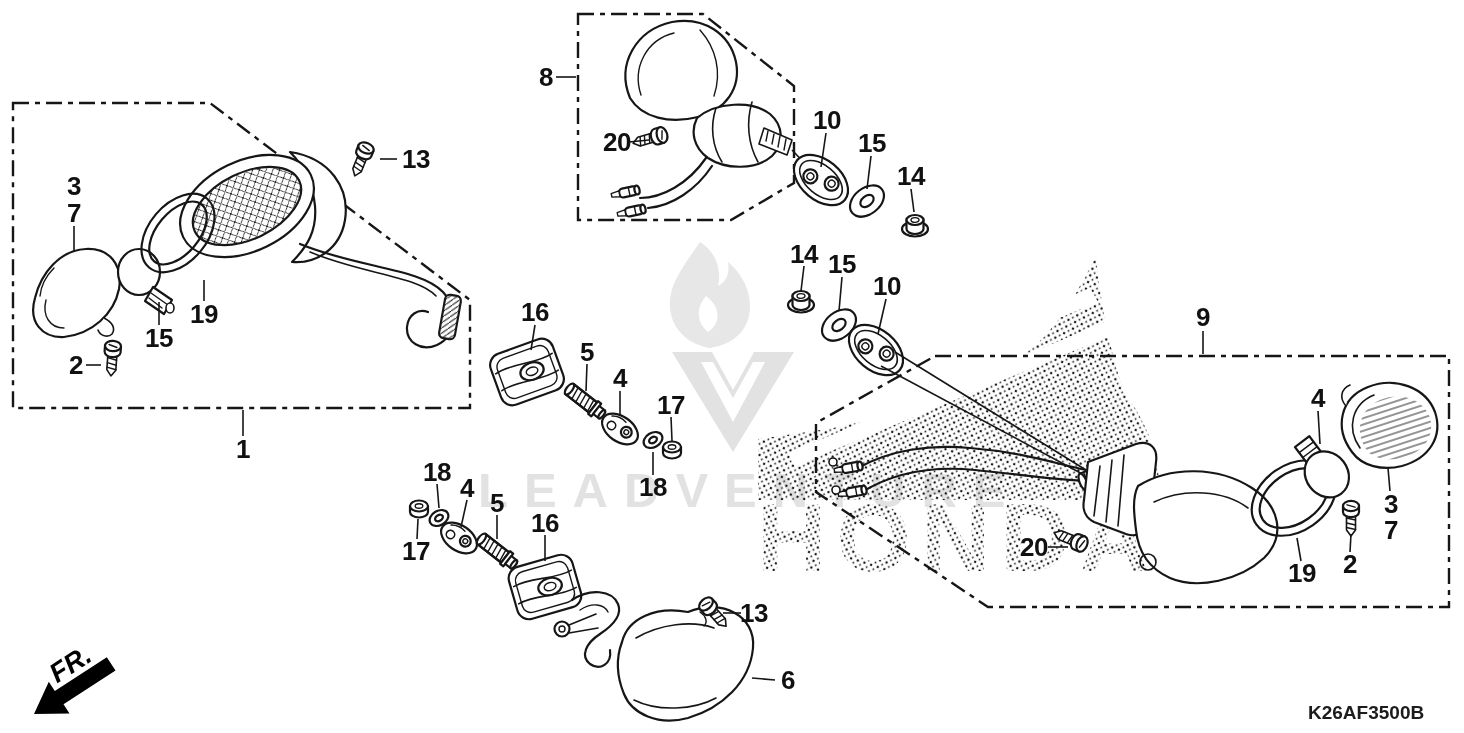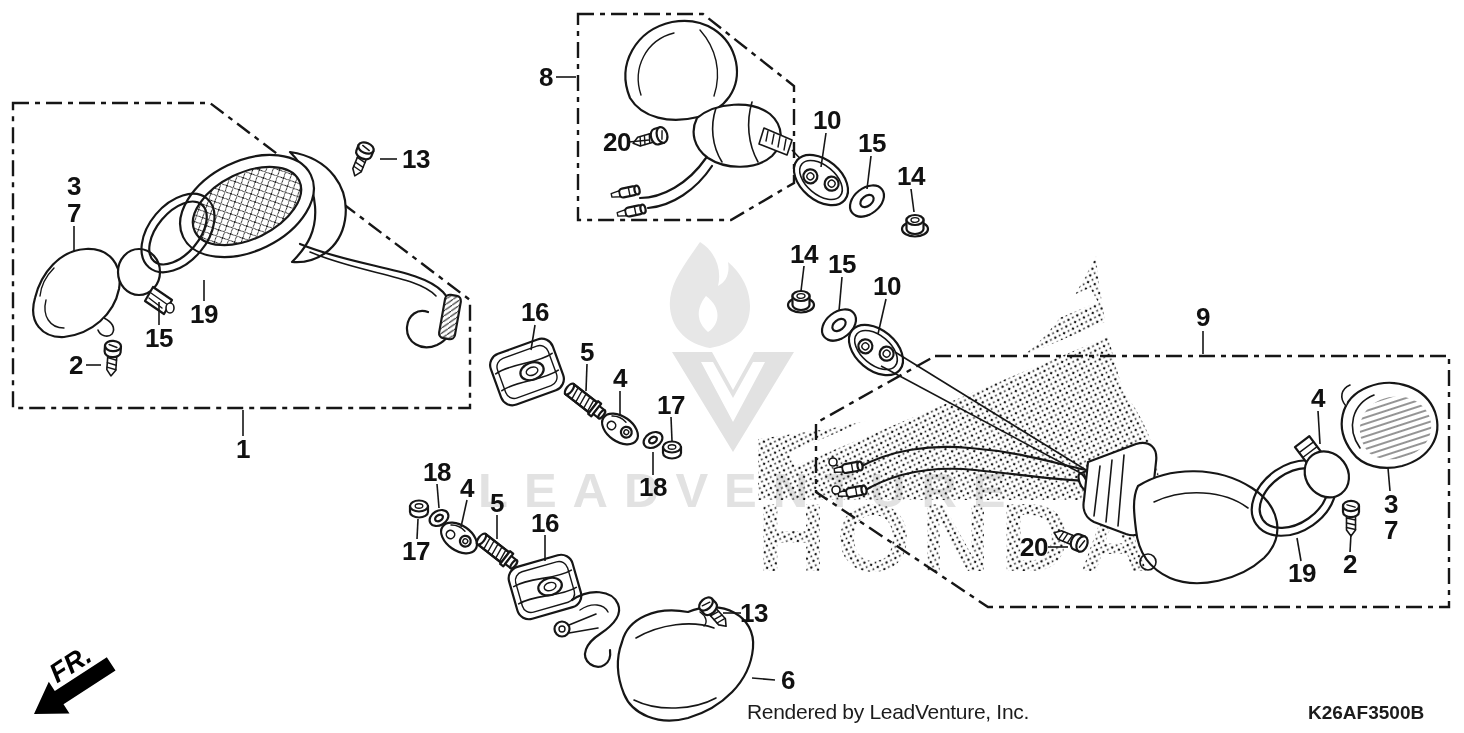--- a/index.html
+++ b/index.html
@@ -363,16 +363,15 @@
       <div class="callout" style="left: 754px; top: 613px;">13</div>
       <div class="callout" style="left: 788px; top: 680px;">6</div>
       <div class="callout" style="left: 1034px; top: 547px;">20</div>
       <div class="callout" style="left: 1318px; top: 398px;">4</div>
       <div class="callout" style="left: 1391px; top: 504px;">3</div>
       <div class="callout" style="left: 1391px; top: 530px;">7</div>
       <div class="callout" style="left: 1302px; top: 573px;">19</div>
       <div class="callout" style="left: 1350px; top: 564px;">2</div>
     </div>
 
-<div class="footer-credit">Rendered by LeadVenture, Inc.</div>
 <div class="diagram-code">K26AF3500B</div>
 
 </div>
 
 </body></html>

